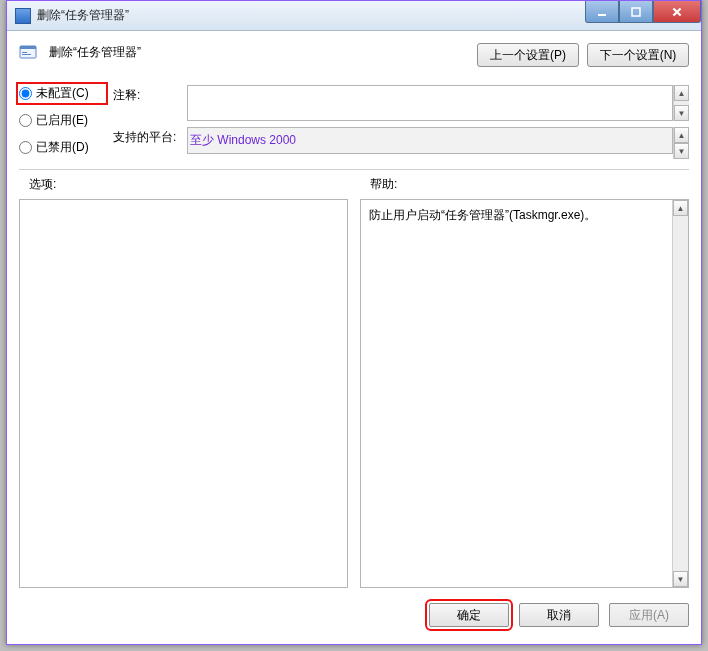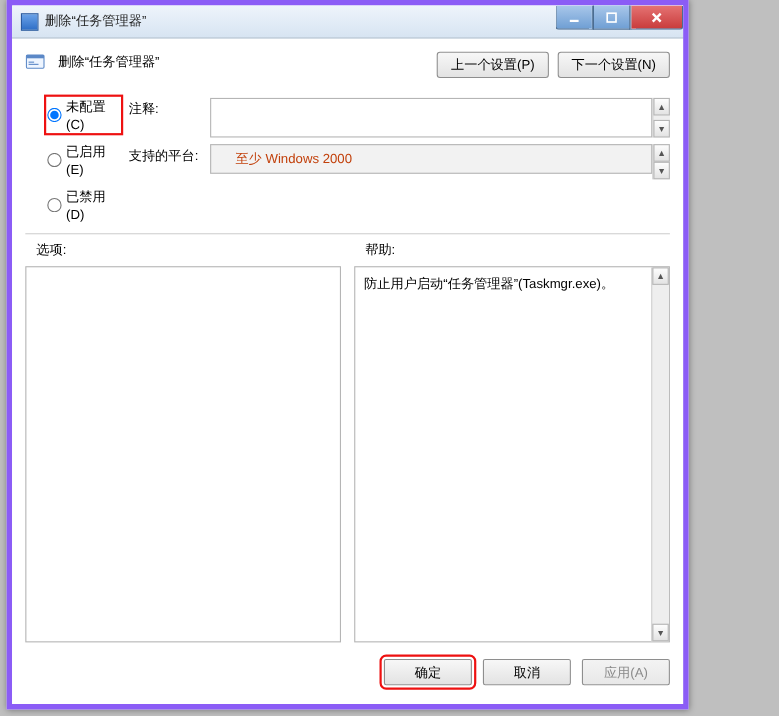--- a/index.html
+++ b/index.html
@@ -9,23 +9,23 @@
     font-size: 12px;
     background: #bfbfbf;
     width: 708px;
     height: 651px;
     overflow: hidden;
     position: relative;
   }
   .window {
     position: absolute;
     left: 6px; top: 0;
-    width: 620px; height: 645px;
+    width: 696px; height: 645px;
     background: #fff;
-    border: 5px solid #8b5cf6;
+    border: 1px solid #8b5cf6;
     box-shadow: 0 0 6px rgba(0,0,0,0.4);
     display: flex;
     flex-direction: column;
   }
   .titlebar {
     height: 30px;
     background: linear-gradient(#eef4fb, #d7e4f2);
     border-bottom: 1px solid #a8b9cc;
     display: flex;
     align-items: center;
@@ -88,41 +88,41 @@
 
   .config-area {
     display: flex;
     gap: 8px;
   }
   .radio-col {
     width: 86px;
     padding-top: 12px;
     display: flex; flex-direction: column; gap: 10px;
   }
-  .radio-col label { display: flex; align-items: center; gap: 4px; cursor: pointer; margin-left: 20px; }
+  .radio-col label { display: flex; align-items: center; gap: 4px; cursor: pointer; }
   .radio-col input { margin: 0; }
   .hl-red { outline: 2px solid #e11; outline-offset: 1px; }
 
   .fields-col { flex:1; display:flex; flex-direction:column; gap:6px; padding-top: 12px;}
   .field-row { display:flex; gap:6px; align-items:flex-start; }
   .field-label { width: 68px; padding-top: 2px; }
   .comment-box {
     flex:1; height: 60px;
     border: 1px solid #b5b5b5;
     background: #fff;
     resize: none;
     font-family: inherit; font-size: 12px;
     padding: 3px;
   }
   .platform-box {
     flex:1; height: 40px;
     border: 1px solid #b5b5b5;
     background: #f2f2f2;
-    color: #c2410c;
-    padding: 4px 22px;
+    color: #6d28d9;
+    padding: 4px 2px;
     overflow: hidden;
     position: relative;
     display:flex; align-items:flex-start;
   }
   .fake-scroll {
     width: 16px;
     background: #eee;
     border-left: 1px solid #cfcfcf;
     display:flex; flex-direction:column; justify-content:space-between;
   }

